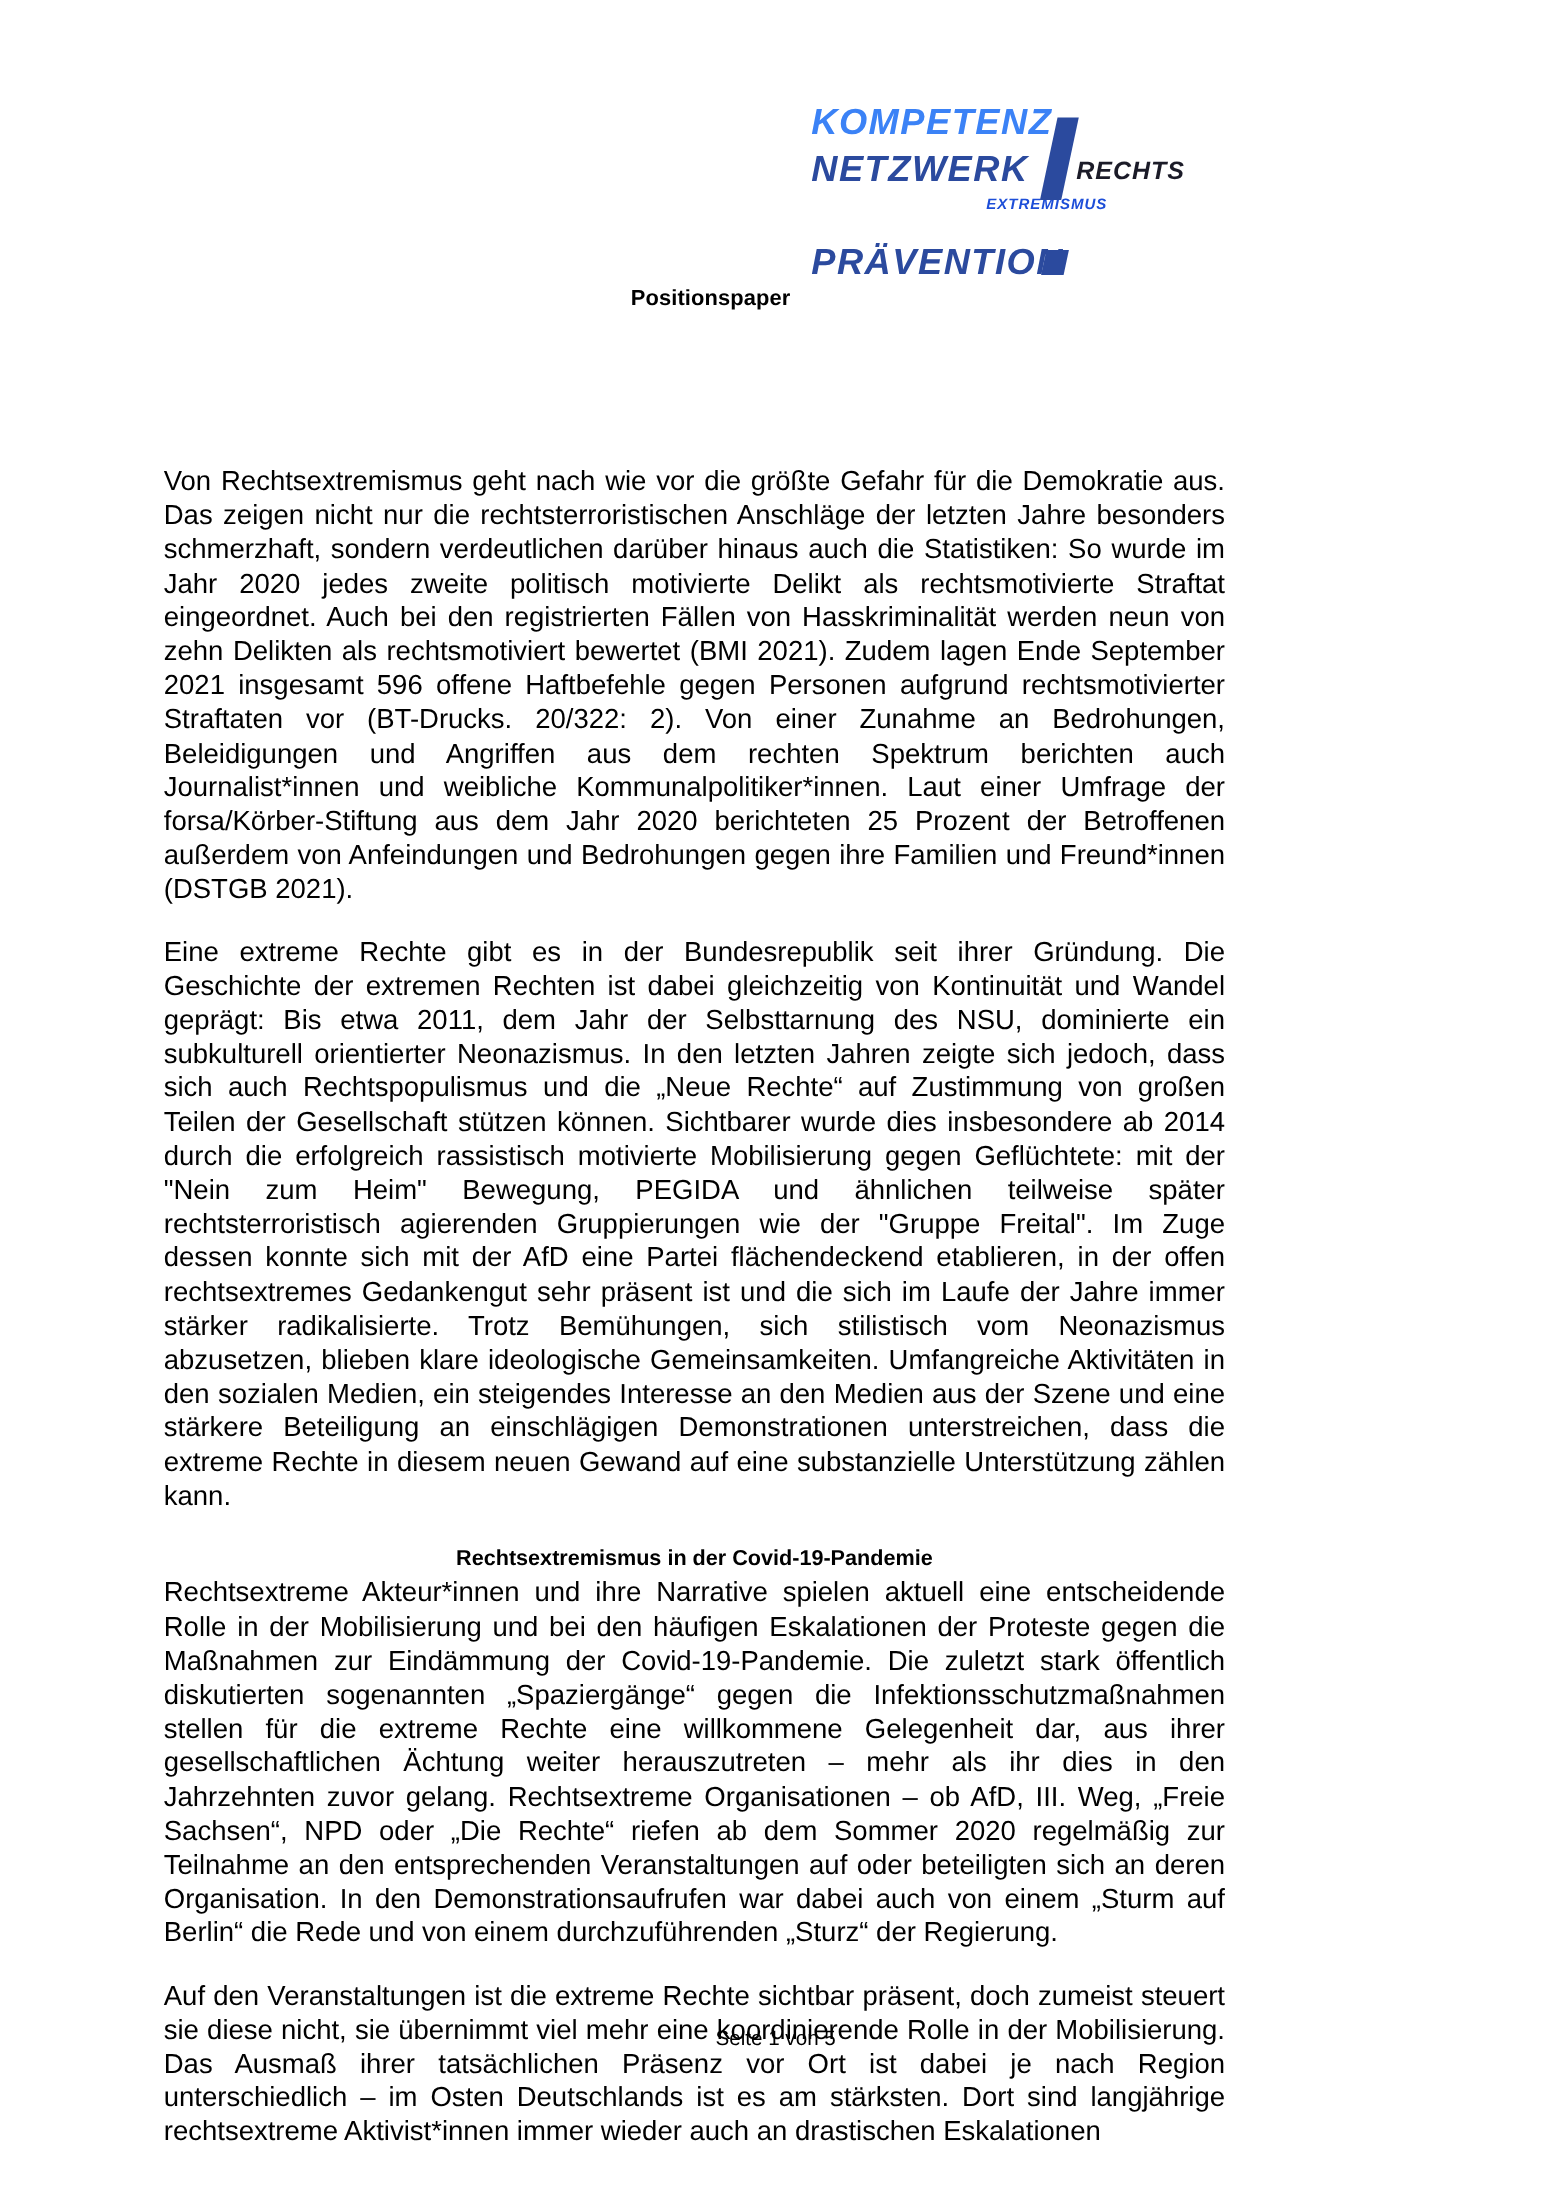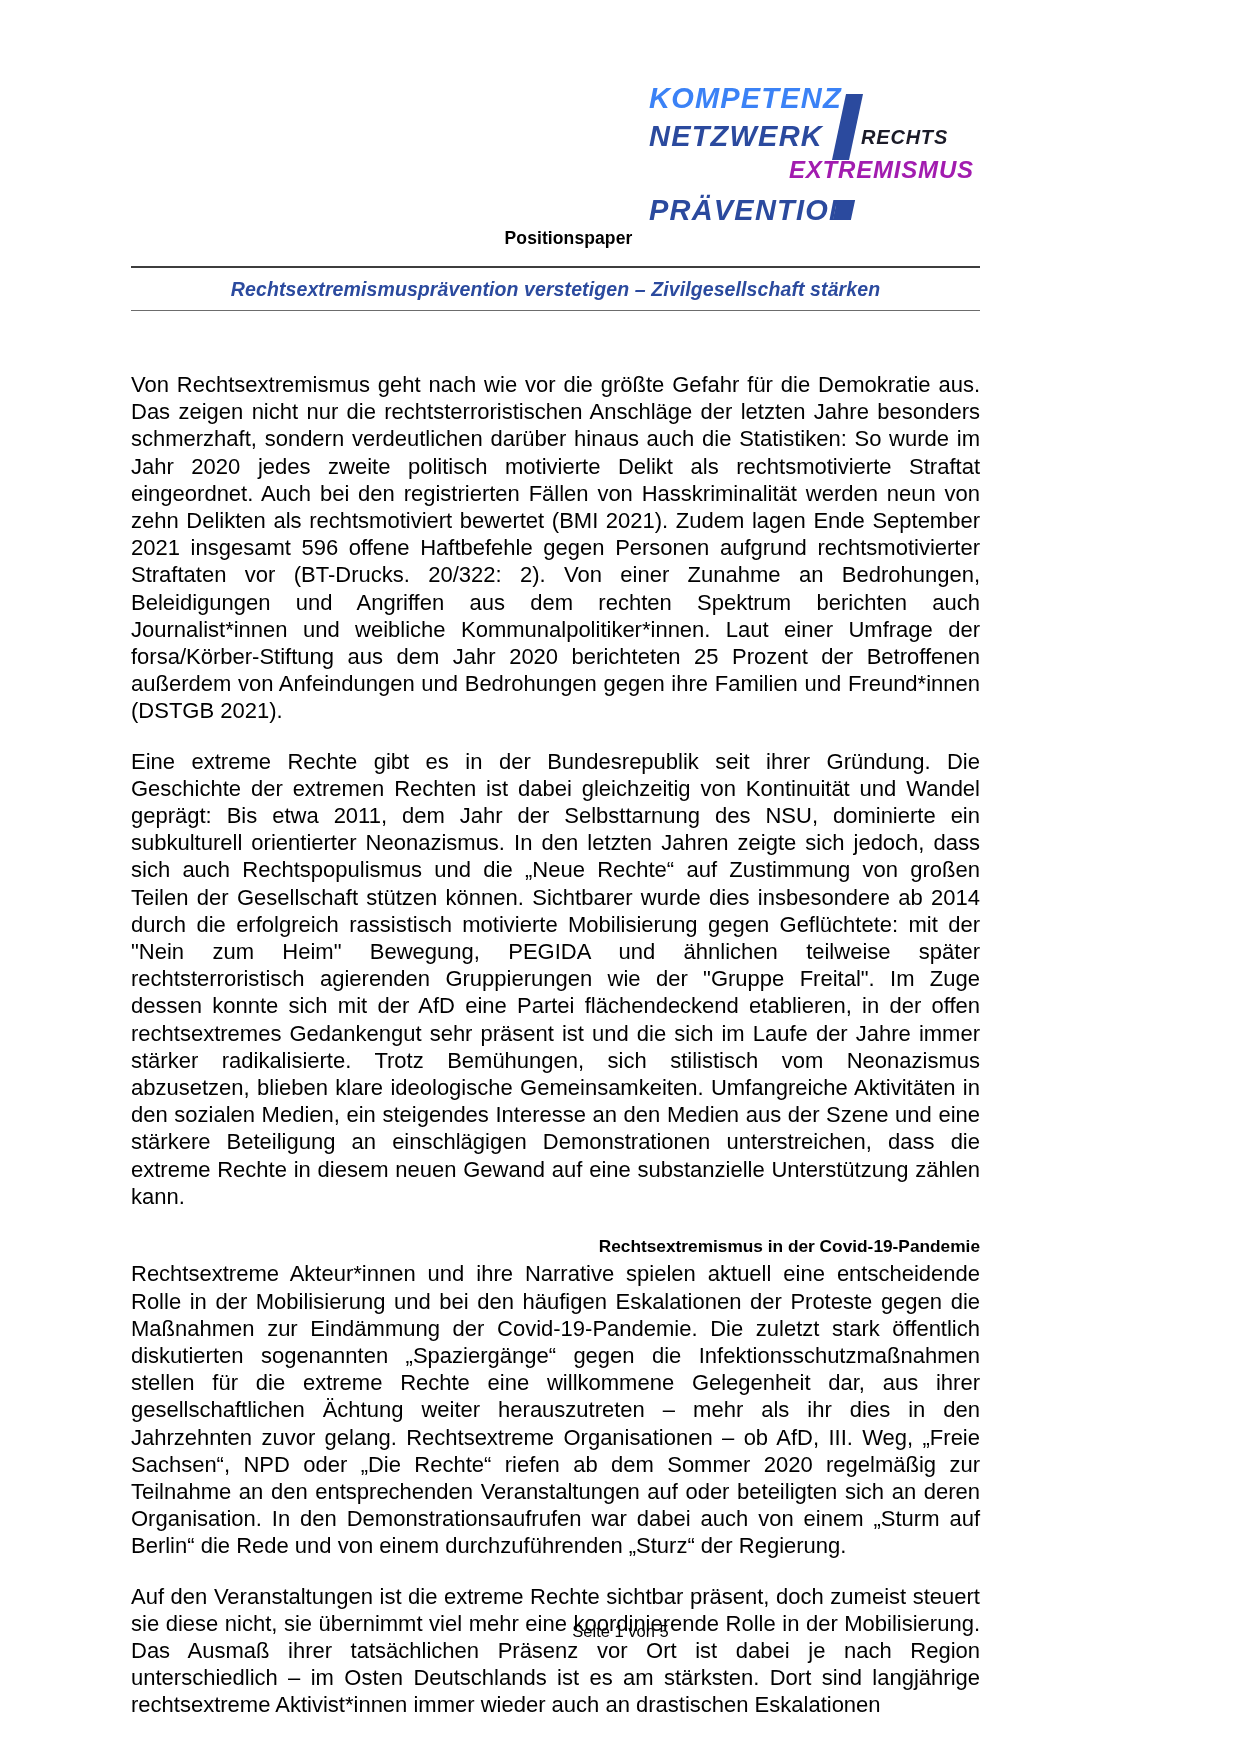--- a/index.html
+++ b/index.html
@@ -65,22 +65,22 @@
   .logo-rechts {
     top: 44px;
     left: 212px;
     font-size: 20px;
     color: #1b1b28;
     letter-spacing: 0.8px;
   }
   .logo-extremismus {
     top: 74px;
     left: 140px;
-    font-size: 24px;
-    color: #a21caf;
+    font-size: 12px;
+    color: #1d4ed8;
     letter-spacing: 0.8px;
   }
   .logo-bar {
     position: absolute;
     background: #2b4a9e;
     transform: skewX(-12deg);
   }
   .bar-tall {
     top: 12px;
     left: 190px;
@@ -151,21 +151,21 @@
     text-align: justify;
     text-justify: inter-word;
     hyphens: none;
   }
   p.para:last-child { margin-bottom: 0; }
   h2.section-head {
     margin: 0 0 0 0;
     font-size: 17.3px;
     line-height: 27.2px;
     font-weight: bold;
-    text-align: right;
+    text-align: center;
   }
 
   
   .footer {
     position: absolute;
     bottom: 112px;
     left: 0;
     width: 1241px;
     text-align: center;
     font-size: 16.5px;
@@ -183,25 +183,20 @@
       <div class="logo-line logo-praevention">PRÄVENTION</div>
       <div class="logo-line logo-rechts">RECHTS</div>
       <div class="logo-line logo-extremismus">EXTREMISMUS</div>
       <div class="logo-bar bar-tall"></div>
       <div class="logo-bar bar-small"></div>
     </div>
   </div>
 
   <div class="doc-kicker">Positionspaper</div>
 
-  <div class="title-wrap">
-    <div class="rule"></div>
-    <div class="doc-title">Rechtsextremismusprävention verstetigen – Zivilgesellschaft stärken</div>
-    <div class="rule rule-bottom"></div>
-  </div>
 
 
   <div class="body-col">
     <p class="para">Von Rechtsextremismus geht nach wie vor die größte Gefahr für die Demokratie aus. Das zeigen nicht nur die rechtsterroristischen Anschläge der letzten Jahre besonders schmerzhaft, sondern verdeutlichen darüber hinaus auch die Statistiken: So wurde im Jahr 2020 jedes zweite politisch motivierte Delikt als rechtsmotivierte Straftat eingeordnet. Auch bei den registrierten Fällen von Hasskriminalität werden neun von zehn Delikten als rechtsmotiviert bewertet (BMI 2021). Zudem lagen Ende September 2021 insgesamt 596 offene Haftbefehle gegen Personen aufgrund rechtsmotivierter Straftaten vor (BT-Drucks. 20/322: 2). Von einer Zunahme an Bedrohungen, Beleidigungen und Angriffen aus dem rechten Spektrum berichten auch Journalist*innen und weibliche Kommunalpolitiker*innen. Laut einer Umfrage der forsa/Körber-Stiftung aus dem Jahr 2020 berichteten 25 Prozent der Betroffenen außerdem von Anfeindungen und Bedrohungen gegen ihre Familien und Freund*innen (DSTGB 2021).</p>
     <p class="para">Eine extreme Rechte gibt es in der Bundesrepublik seit ihrer Gründung. Die Geschichte der extremen Rechten ist dabei gleichzeitig von Kontinuität und Wandel geprägt: Bis etwa 2011, dem Jahr der Selbsttarnung des NSU, dominierte ein subkulturell orientierter Neonazismus. In den letzten Jahren zeigte sich jedoch, dass sich auch Rechtspopulismus und die „Neue Rechte“ auf Zustimmung von großen Teilen der Gesellschaft stützen können. Sichtbarer wurde dies insbesondere ab 2014 durch die erfolgreich rassistisch motivierte Mobilisierung gegen Geflüchtete: mit der "Nein zum Heim" Bewegung, PEGIDA und ähnlichen teilweise später rechtsterroristisch agierenden Gruppierungen wie der "Gruppe Freital". Im Zuge dessen konnte sich mit der AfD eine Partei flächendeckend etablieren, in der offen rechtsextremes Gedankengut sehr präsent ist und die sich im Laufe der Jahre immer stärker radikalisierte. Trotz Bemühungen, sich stilistisch vom Neonazismus abzusetzen, blieben klare ideologische Gemeinsamkeiten. Umfangreiche Aktivitäten in den sozialen Medien, ein steigendes Interesse an den Medien aus der Szene und eine stärkere Beteiligung an einschlägigen Demonstrationen unterstreichen, dass die extreme Rechte in diesem neuen Gewand auf eine substanzielle Unterstützung zählen kann.</p>
     <h2 class="section-head">Rechtsextremismus in der Covid-19-Pandemie</h2>
     <p class="para">Rechtsextreme Akteur*innen und ihre Narrative spielen aktuell eine entscheidende Rolle in der Mobilisierung und bei den häufigen Eskalationen der Proteste gegen die Maßnahmen zur Eindämmung der Covid-19-Pandemie. Die zuletzt stark öffentlich diskutierten sogenannten „Spaziergänge“ gegen die Infektionsschutzmaßnahmen stellen für die extreme Rechte eine willkommene Gelegenheit dar, aus ihrer gesellschaftlichen Ächtung weiter herauszutreten –  mehr als ihr dies in den Jahrzehnten zuvor gelang. Rechtsextreme Organisationen – ob AfD, III. Weg, „Freie Sachsen“, NPD oder „Die Rechte“ riefen ab dem Sommer 2020 regelmäßig zur Teilnahme an den entsprechenden Veranstaltungen auf oder beteiligten sich an deren Organisation. In den Demonstrationsaufrufen war dabei auch von einem „Sturm auf Berlin“ die Rede und von einem durchzuführenden „Sturz“ der Regierung.</p>
     <p class="para">Auf den Veranstaltungen ist die extreme Rechte sichtbar präsent, doch zumeist steuert sie diese nicht, sie übernimmt viel mehr eine koordinierende Rolle in der Mobilisierung. Das Ausmaß ihrer tatsächlichen Präsenz vor Ort ist dabei je nach Region unterschiedlich – im Osten Deutschlands ist es am stärksten. Dort sind langjährige rechtsextreme Aktivist*innen immer wieder auch an drastischen Eskalationen</p>
   </div>
 

